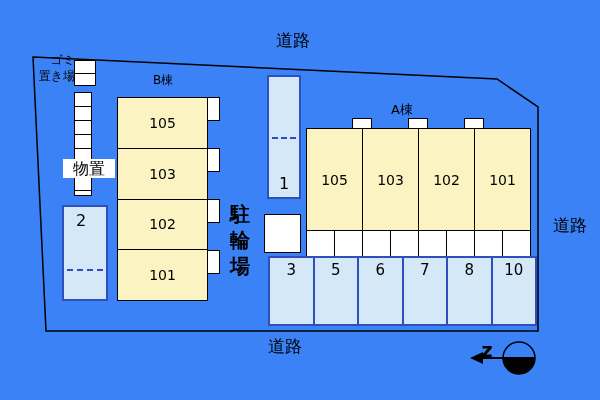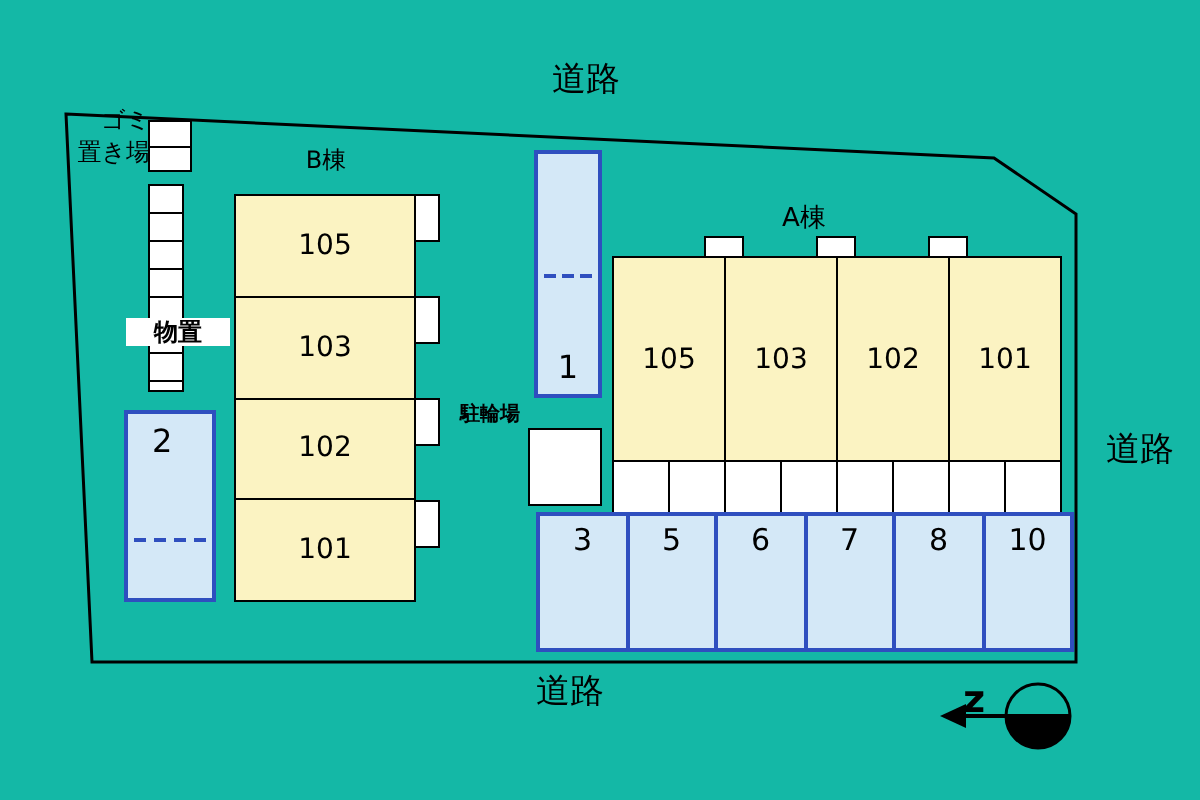--- a/index.html
+++ b/index.html
@@ -1,16 +1,16 @@
 <!DOCTYPE html>
 <html><head>
 <meta charset="utf-8">
 <style>
   body{margin:0;background:#fff}
-  .plan{position:relative;width:600px;height:400px;background:#14b8a6;overflow:hidden;
+  .plan{position:relative;width:600px;height:400px;background:#3b82f6;overflow:hidden;
         font-family:"DejaVu Sans","Liberation Sans",sans-serif;color:#000}
   .abs{position:absolute}
   .lbl{position:absolute;text-align:center;line-height:1.2}
   .bldg{position:absolute;background:#FBF3C2;border:1.5px solid #000;box-sizing:border-box;display:flex}
   .bcol{flex-direction:column}
   .arow{flex-direction:row}
   .unit{flex:1;display:flex;align-items:center;justify-content:center;font-size:14px}
   .bcol .unit:not(:last-child){border-bottom:1.5px solid #000}
   .arow .unit:not(:last-child){border-right:1.5px solid #000}
   .tab{position:absolute;background:#fff;border:1.5px solid #000;box-sizing:border-box}
@@ -49,40 +49,40 @@
   <div class="lbl" style="left:542px;top:215px;width:56px;font-size:17px">道路</div>
   <div class="lbl" style="left:249px;top:336px;width:72px;font-size:17px">道路</div>
 
   <div class="lbl pre" style="left:27px;top:52px;width:48px;font-size:12px;text-align:right;line-height:1.35">ゴミ
 置き場</div>
   <div class="gbox" style="left:74px;top:60px;width:22px;height:26px">
     <div class="gbox-half"></div>
   </div>
 
   <div class="storage-strip" style="left:74px;top:92px;width:18px;height:104px"></div>
-  <div class="lbl" style="left:63px;top:159px;width:52px;font-size:12px;font-weight:bold;background:#fff">物置</div>
+  <div class="lbl" style="left:63px;top:159px;width:52px;font-size:16px;font-weight:normal;background:#fff">物置</div>
 
   <div class="lbl" style="left:127px;top:73px;width:72px;font-size:12px">B棟</div>
   <div class="bldg bcol" style="left:117px;top:97px;width:91px;height:204px">
     <div class="unit">105</div>
     <div class="unit">103</div>
     <div class="unit">102</div>
     <div class="unit">101</div>
   </div>
   <div class="tab" style="left:207px;top:97px;width:13px;height:24px"></div>
   <div class="tab" style="left:207px;top:148px;width:13px;height:24px"></div>
   <div class="tab" style="left:207px;top:199px;width:13px;height:24px"></div>
   <div class="tab" style="left:207px;top:250px;width:13px;height:24px"></div>
 
   <div class="park" style="left:267px;top:75px;width:34px;height:124px">
     <div class="dash" style="top:60px"></div>
     <div class="pnum-b">1</div>
   </div>
 
-  <div class="lbl" style="left:230px;top:201px;width:36px;font-size:10px;font-weight:bold;text-align:left;line-height:1.3">駐輪場</div>
+  <div class="lbl" style="left:230px;top:201px;width:36px;font-size:20px;font-weight:bold;text-align:left;line-height:1.3">駐輪場</div>
   <div class="shed" style="left:264px;top:214px;width:37px;height:39px"></div>
 
   <div class="lbl" style="left:366px;top:102px;width:72px;font-size:13px">A棟</div>
   <div class="tab" style="left:352px;top:118px;width:20px;height:11px"></div>
   <div class="tab" style="left:408px;top:118px;width:20px;height:11px"></div>
   <div class="tab" style="left:464px;top:118px;width:20px;height:11px"></div>
   <div class="bldg arow" style="left:306px;top:128px;width:225px;height:103px">
     <div class="unit">105</div>
     <div class="unit">103</div>
     <div class="unit">102</div>

